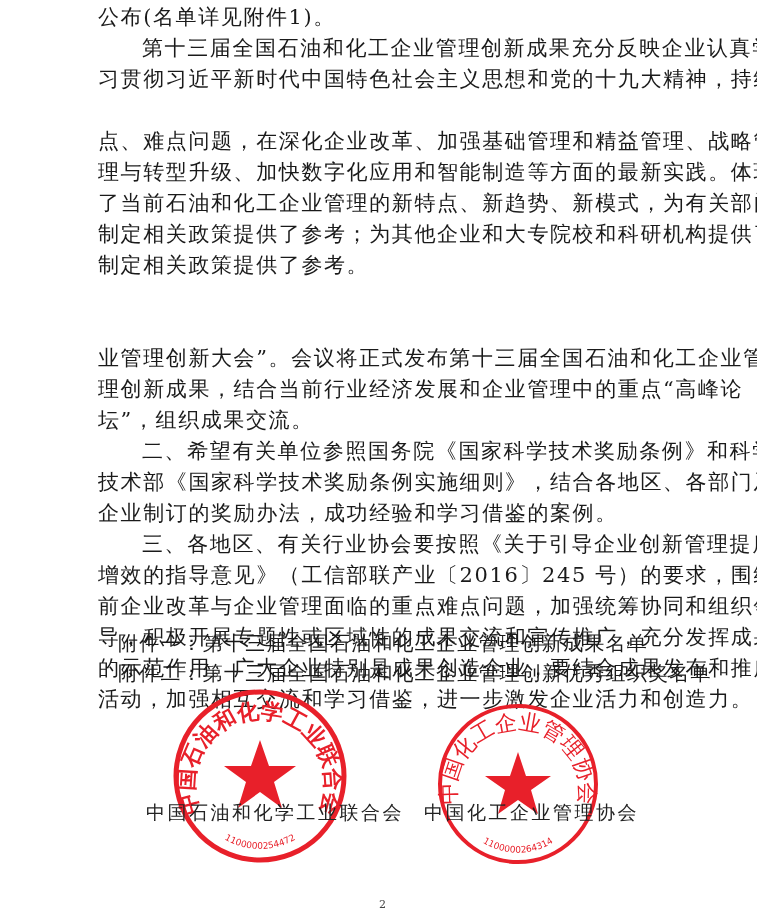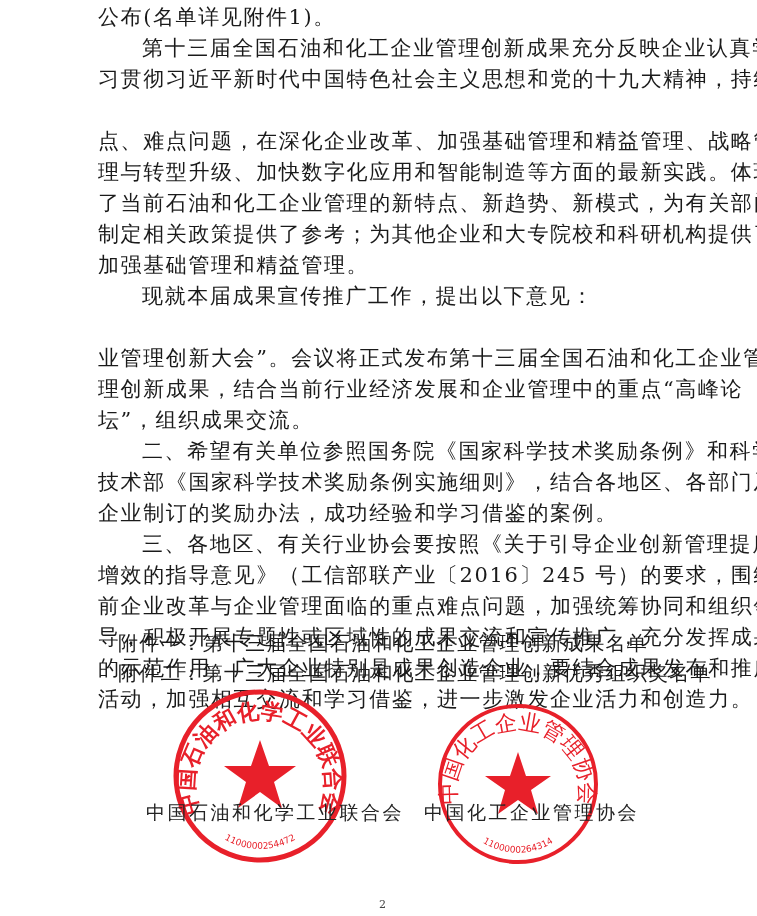--- a/index.html
+++ b/index.html
@@ -19,22 +19,21 @@
 
 <div class="page">
 
   <div class="line" style="top:2px">公布(名单详见附件1)。</div>
   <div class="line indent" style="top:33px">第十三届全国石油和化工企业管理创新成果充分反映企业认真学</div>
   <div class="line" style="top:64px">习贯彻习近平新时代中国特色社会主义思想和党的十九大精神，持续</div>
   <div class="line" style="top:126px">点、难点问题，在深化企业改革、加强基础管理和精益管理、战略管</div>
   <div class="line" style="top:157px">理与转型升级、加快数字化应用和智能制造等方面的最新实践。体现</div>
   <div class="line" style="top:188px">了当前石油和化工企业管理的新特点、新趋势、新模式，为有关部门</div>
   <div class="line" style="top:219px">制定相关政策提供了参考；为其他企业和大专院校和科研机构提供了</div>
-  <div class="line" style="top:250px">加强基础管理和精益管理。</div>
-  <div class="line indent" style="top:281px">现就本届成果宣传推广工作，提出以下意见：</div>
+  <div class="line" style="top:250px">制定相关政策提供了参考。</div>
   <div class="line" style="top:343px">业管理创新大会”。会议将正式发布第十三届全国石油和化工企业管</div>
   <div class="line" style="top:374px">理创新成果，结合当前行业经济发展和企业管理中的重点“高峰论</div>
   <div class="line" style="top:405px">坛”，组织成果交流。</div>
   <div class="line indent" style="top:436px">二、希望有关单位参照国务院《国家科学技术奖励条例》和科学</div>
   <div class="line" style="top:467px">技术部《国家科学技术奖励条例实施细则》，结合各地区、各部门及</div>
   <div class="line" style="top:498px">企业制订的奖励办法，成功经验和学习借鉴的案例。</div>
   <div class="line indent" style="top:529px">三、各地区、有关行业协会要按照《关于引导企业创新管理提质</div>
   <div class="line" style="top:560px">增效的指导意见》（工信部联产业〔2016〕245 号）的要求，围绕当</div>
   <div class="line" style="top:591px">前企业改革与企业管理面临的重点难点问题，加强统筹协同和组织领</div>
   <div class="line" style="top:622px">导，积极开展专题性或区域性的成果交流和宣传推广，充分发挥成果</div>

